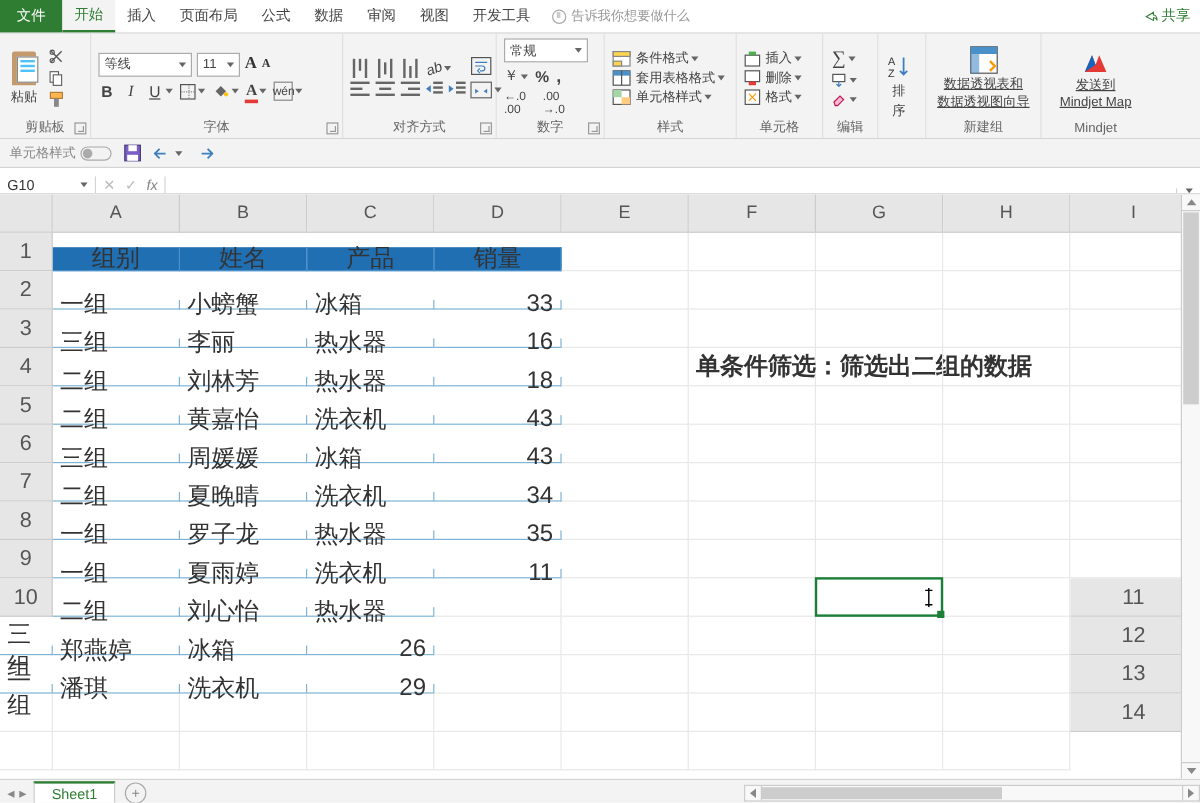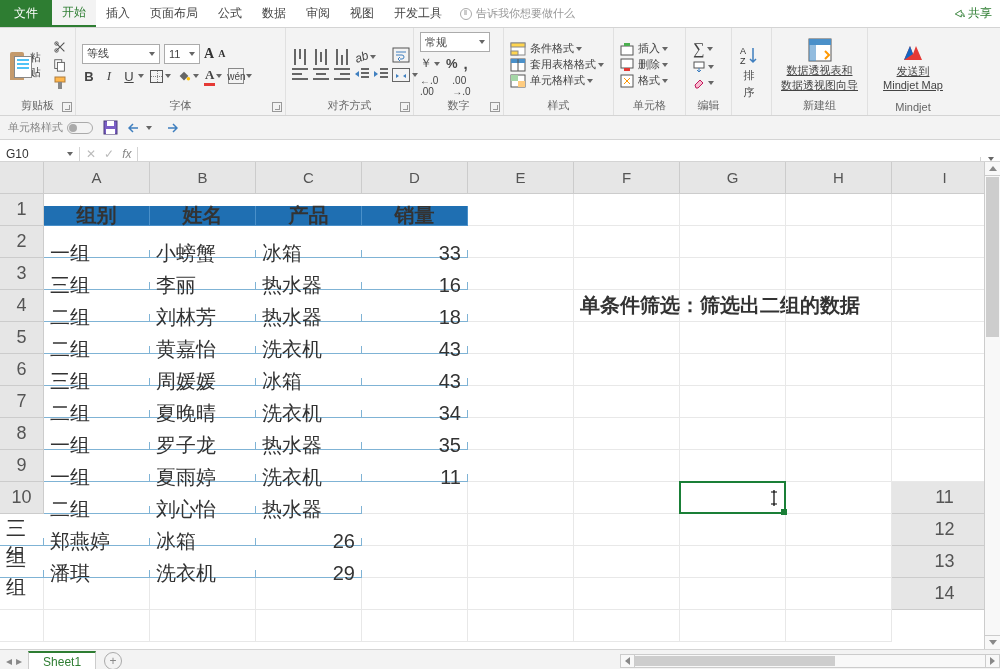--- a/index.html
+++ b/index.html
@@ -18,21 +18,21 @@
 
 
 .ribbon { height: 88px; background: #f3f3f3; border-bottom: 1px solid #d4d4d4; display: flex; font-size: 11px; color: #444; }
 .group { border-right: 1px solid #e0e0e0; display: flex; flex-direction: column; justify-content: space-between; padding: 3px 6px 1px 6px; position: relative; }
 .group-label { text-align: center; font-size: 11px; color: #666; padding-bottom: 1px; }
 .group-body { flex: 1; display: flex; align-items: center; gap: 4px; }
 .dlg { position: absolute; right: 3px; bottom: 3px; width: 10px; height: 10px; border: 1px solid #999; }
 .dlg::after { content: ""; position: absolute; right: 1px; bottom: 1px; width: 4px; height: 4px; border-right: 1px solid #999; border-bottom: 1px solid #999; }
 
 
-.paste-big { display: flex; flex-direction: row; align-items: center; gap: 2px; }
+.paste-big { display: flex; flex-direction: column; align-items: center; gap: 2px; }
 .paste-ico { width: 28px; height: 30px; position: relative; }
 .clipboard-back { position: absolute; inset: 2px 4px 0 4px; background: #c49a6c; border-radius: 2px 2px 0 0; }
 .clipboard-sheet { position: absolute; left: 8px; top: 6px; width: 18px; height: 22px; background: #fff; border: 1px solid #888; }
 .clipboard-sheet::before { content: ""; position: absolute; left: 2px; top: 2px; right: 2px; height: 2px; background: #4fc3f7; box-shadow: 0 4px 0 #4fc3f7, 0 8px 0 #4fc3f7; }
 .brush-ico { width: 16px; height: 16px; }
 .side-stack { display: flex; flex-direction: column; gap: 2px; }
 .mini { width: 18px; height: 16px; display: flex; align-items: center; justify-content: center; }
 
 .scissors { width: 14px; height: 14px; }
 .copies { width: 14px; height: 14px; }
@@ -134,21 +134,21 @@
 
 .grid-wrap{position:relative;height:487px;overflow:hidden;}
 .grid{display:grid;grid-template-columns:44px repeat(9,106px);grid-auto-rows:32px;}
 .grid .ch, .grid .rh{background:#e6e6e6;border-right:1px solid #ccc;border-bottom:1px solid #ccc;display:flex;align-items:center;justify-content:center;font-size:15px;color:#555;}
 .grid .corner{background:#e6e6e6;border-right:1px solid #ccc;border-bottom:1px solid #ccc;}
 .grid .cell{border-right:1px solid #e8e8e8;border-bottom:1px solid #e8e8e8;padding:0 6px;display:flex;align-items:center;font-size:20px;color:#333;}
 .grid .rh{font-size:18px;}
 .grid .num{justify-content:flex-end;}
 
 
-.hdr{background:#1f6fb2;color:#fff;font-weight:bold;justify-content:center;border-right:1px solid #4a90c9!important;border-bottom:1px solid #4a90c9!important;margin-top:12px;}
+.hdr{background:#1f6fb2;color:#fff;font-weight:normal;justify-content:center;border-right:1px solid #4a90c9!important;border-bottom:1px solid #4a90c9!important;margin-top:12px;}
 .dt{border-right:1px solid #7fb3d5!important;border-bottom:1px solid #7fb3d5!important;margin-top:24px;}
 
 
 .annot{color:#1f6fb2;font-weight:bold;font-size:19px;white-space:nowrap;}
 
 
 .active-cell{position:absolute;border:2px solid #1a7f37;pointer-events:none;}
 .active-cell::after{content:"";position:absolute;right:-3px;bottom:-3px;width:6px;height:6px;background:#1a7f37;}
 .cursor{position:absolute;width:12px;height:16px;}
 

